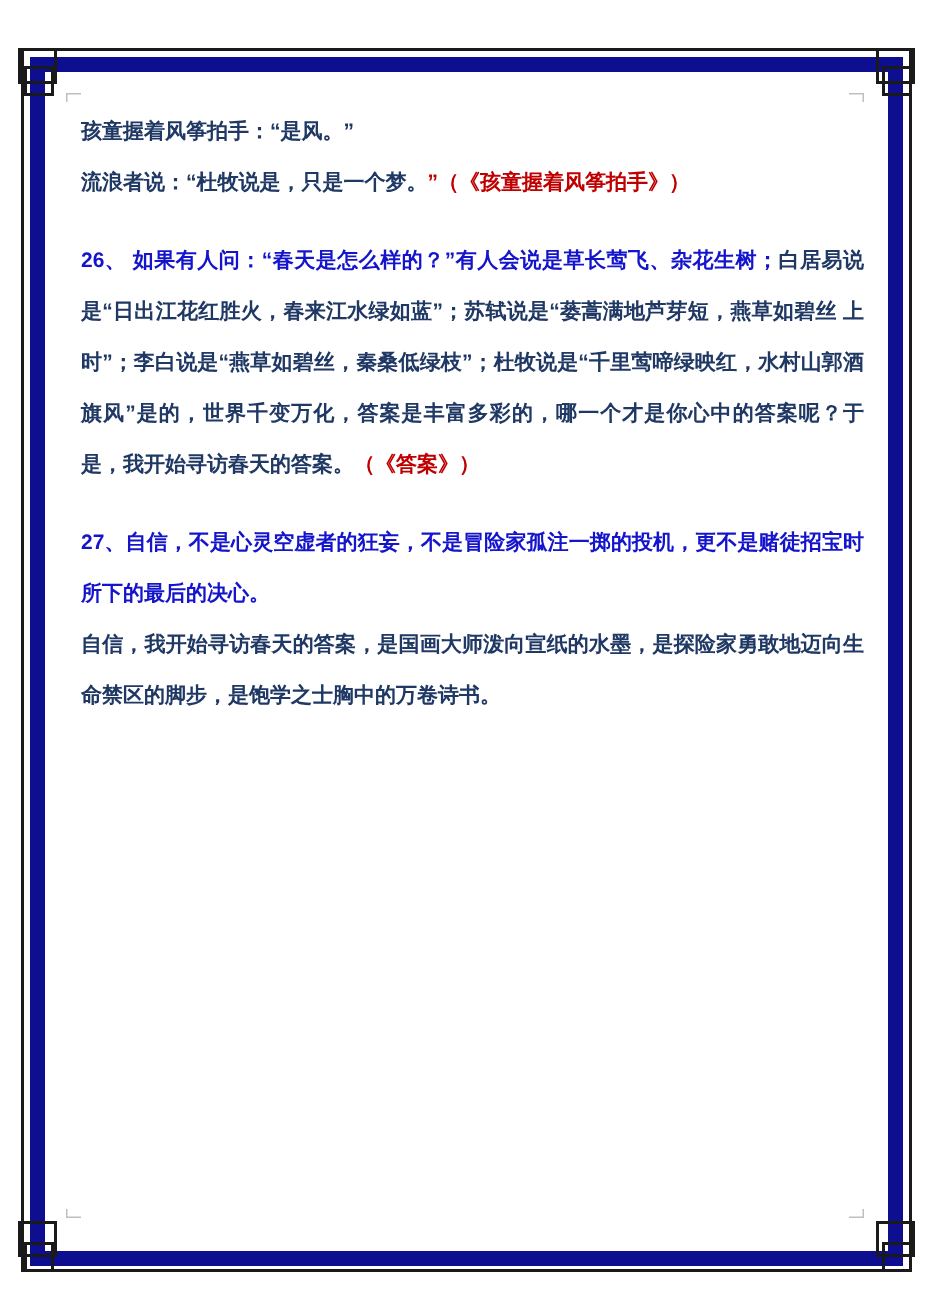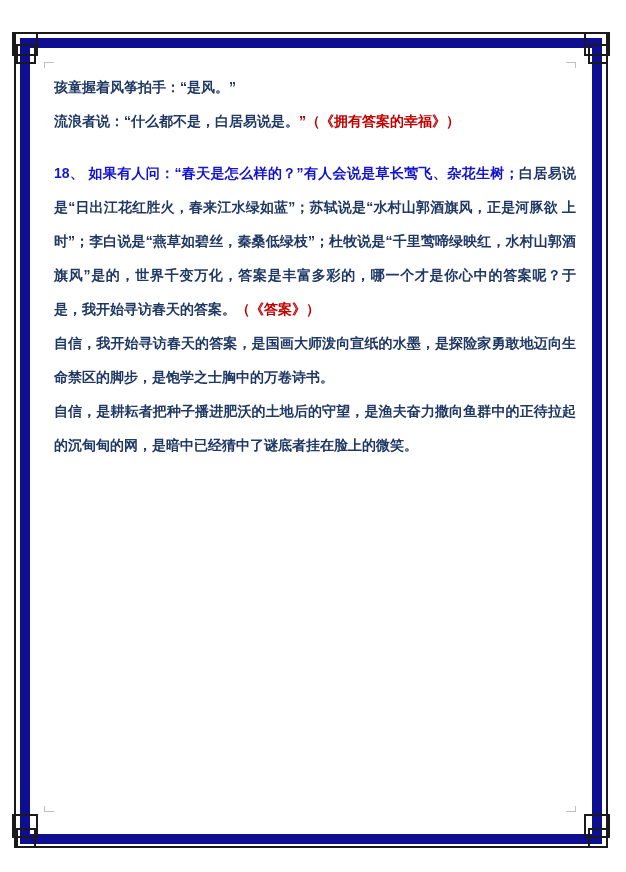--- a/index.html
+++ b/index.html
@@ -72,19 +72,19 @@
   <div class="corner-square sq-br-a"></div>
   <div class="corner-square sq-br-b"></div>
 
   <div class="bmark bm-tl"></div>
   <div class="bmark bm-tr"></div>
   <div class="bmark bm-bl"></div>
   <div class="bmark bm-br"></div>
 
   <div class="content">
       <p class="para"><span class="run navy">孩童握着风筝拍手：“是风。”</span></p>
-      <p class="para"><span class="run navy">流浪者说：“什么都不是，白居易说是。</span><span class="run red">”（《拥有答案的幸福》）</span></p>
-      <p class="para section-start"><span class="run blue">18、 如果有人问：“春天是怎么样的？”有人会说是草长莺飞、杂花生树；</span><span class="run navy">白居易说是“日出江花红胜火，春来江水绿如蓝”；苏轼说是“水村山郭酒旗风，正是河豚欲 上时”；李白说是“燕草如碧丝，秦桑低绿枝”；杜牧说是“千里莺啼绿映红，水村山郭酒旗风”是的，世界千变万化，答案是丰富多彩的，哪一个才是你心中的答案呢？于是，我开始寻访春天的答案。</span><span class="run red">（《答案》）</span></p>
+      <p class="para"><span class="run navy">流浪者说：“杜牧说是，只是一个梦。</span><span class="run red">”（《孩童握着风筝拍手》）</span></p>
+      <p class="para section-start"><span class="run blue">26、 如果有人问：“春天是怎么样的？”有人会说是草长莺飞、杂花生树；</span><span class="run navy">白居易说是“日出江花红胜火，春来江水绿如蓝”；苏轼说是“蒌蒿满地芦芽短，燕草如碧丝 上时”；李白说是“燕草如碧丝，秦桑低绿枝”；杜牧说是“千里莺啼绿映红，水村山郭酒旗风”是的，世界千变万化，答案是丰富多彩的，哪一个才是你心中的答案呢？于是，我开始寻访春天的答案。</span><span class="run red">（《答案》）</span></p>
+      <p class="para section-start"><span class="run blue">27、自信，不是心灵空虚者的狂妄，不是冒险家孤注一掷的投机，更不是赌徒招宝时所下的最后的决心。</span></p>
       <p class="para"><span class="run navy">自信，我开始寻访春天的答案，是国画大师泼向宣纸的水墨，是探险家勇敢地迈向生命禁区的脚步，是饱学之士胸中的万卷诗书。</span></p>
-      <p class="para"><span class="run navy">自信，是耕耘者把种子播进肥沃的土地后的守望，是渔夫奋力撒向鱼群中的正待拉起的沉甸甸的网，是暗中已经猜中了谜底者挂在脸上的微笑。</span></p>
     </div>
 
 </div>
 
 </body></html>

